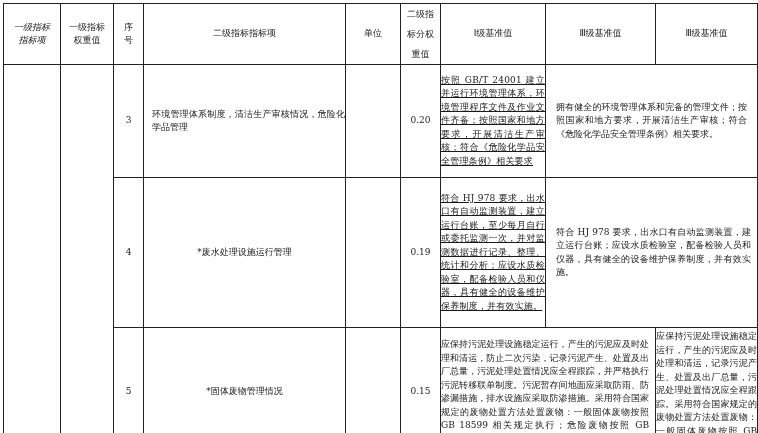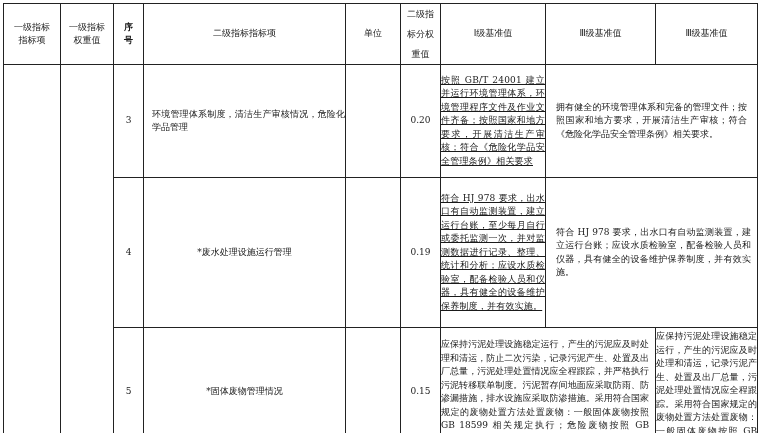--- a/index.html
+++ b/index.html
@@ -28,23 +28,23 @@
     <col style="width:30px">
     <col style="width:202px">
     <col style="width:55px">
     <col style="width:40px">
     <col style="width:105px">
     <col style="width:110px">
     <col style="width:102px">
   </colgroup>
   <thead>
     <tr>
-      <th style="padding:0 8px;">一级指标指标项</th>
+      <th style="padding:0 8px;font-style:italic;">一级指标指标项</th>
       <th style="padding:0 6px;">一级指标权重值</th>
-      <th style="padding:0 8px;font-weight:bold;">序号</th>
+      <th style="padding:0 8px;">序号</th>
       <th>二级指标指标项</th>
       <th>单位</th>
       <th style="padding:0 5px; line-height:20px;margin-left:48px;">二级指标分权重值</th>
       <th>Ⅰ级基准值</th>
       <th>Ⅲ级基准值</th>
       <th>Ⅲ级基准值</th>
     </tr>
   </thead>
   <tbody>
     <tr class="row3">

